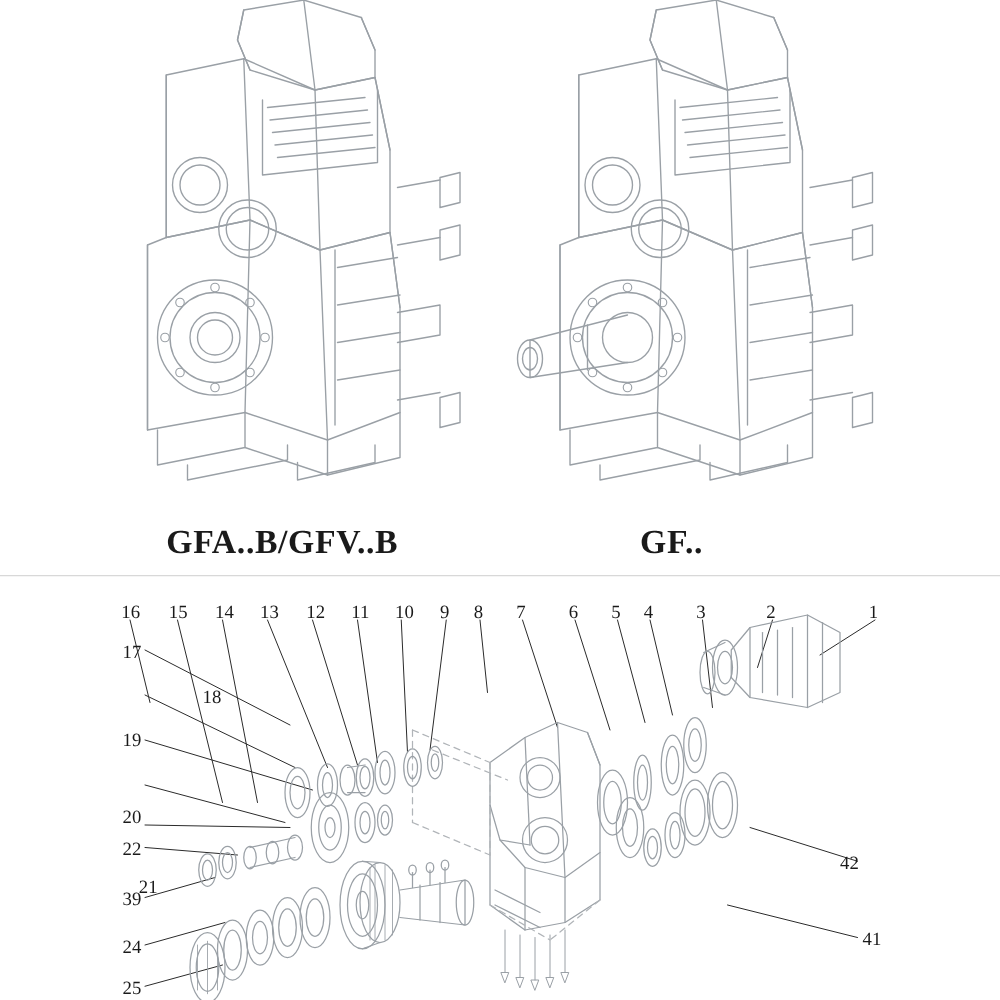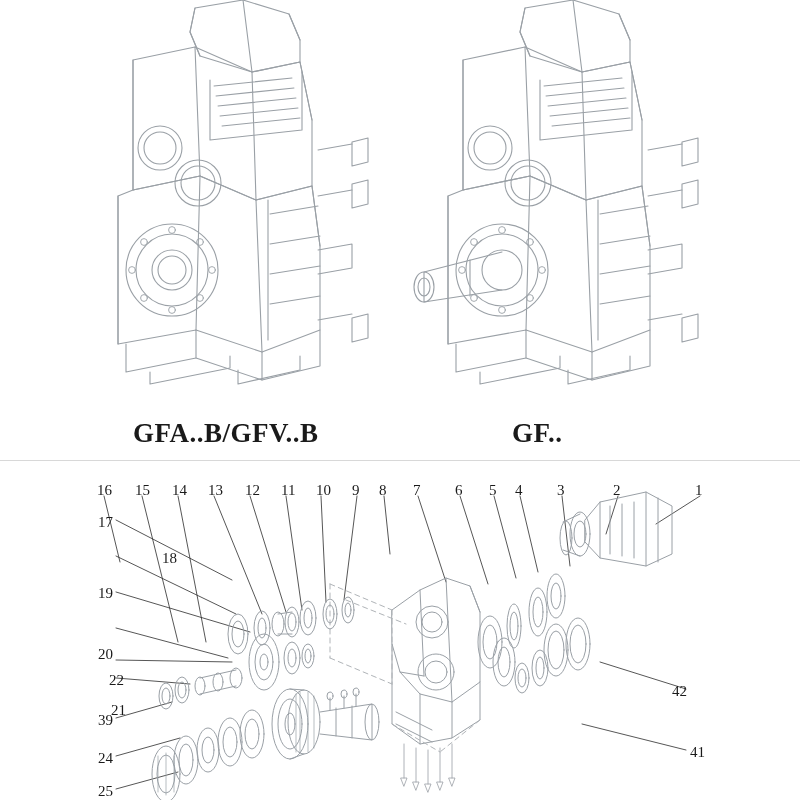--- a/index.html
+++ b/index.html
@@ -433,21 +433,21 @@
     <div class="callout" style="left:515px; top:20px;">4</div>
     <div class="callout" style="left:557px; top:20px;">3</div>
     <div class="callout" style="left:613px; top:20px;">2</div>
     <div class="callout" style="left:695px; top:20px;">1</div>
 
     <div class="callout" style="left:98px; top:52px;">17</div>
     <div class="callout" style="left:114px; top:88px;margin-left:48px;">18</div>
     <div class="callout" style="left:98px; top:123px;text-align:right;">19</div>
     <div class="callout" style="left:98px; top:160px;margin-top:24px;">20</div>
     <div class="callout" style="left:111px; top:192px;margin-top:48px;">21</div>
-    <div class="callout" style="left:109px; top:210px;text-align:center;">22</div>
+    <div class="callout" style="left:98px; top:210px;text-align:center;">22</div>
     <div class="callout" style="left:98px; top:250px;">39</div>
     <div class="callout" style="left:98px; top:288px;">24</div>
     <div class="callout" style="left:98px; top:321px;">25</div>
 
     <div class="callout" style="left:672px; top:221px;">42</div>
     <div class="callout" style="left:690px; top:282px;">41</div>
   </div>
 
 </div>
 

